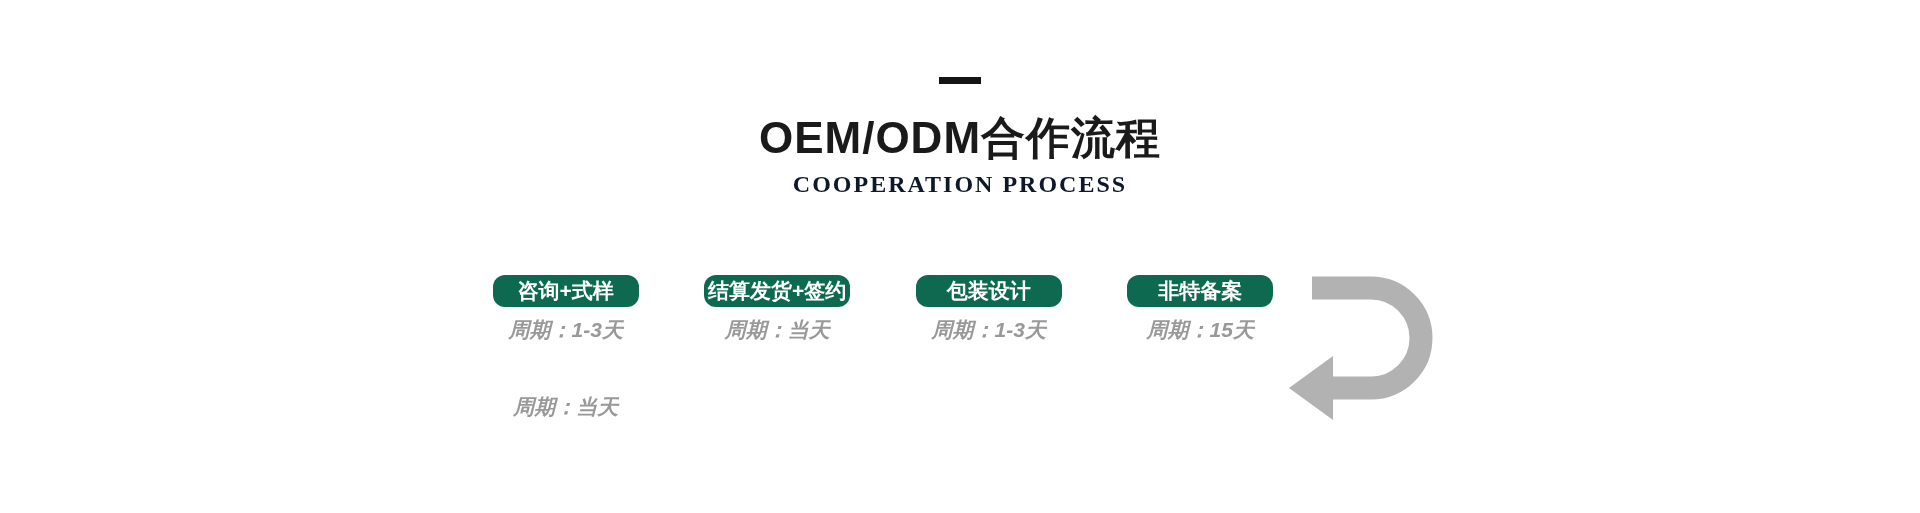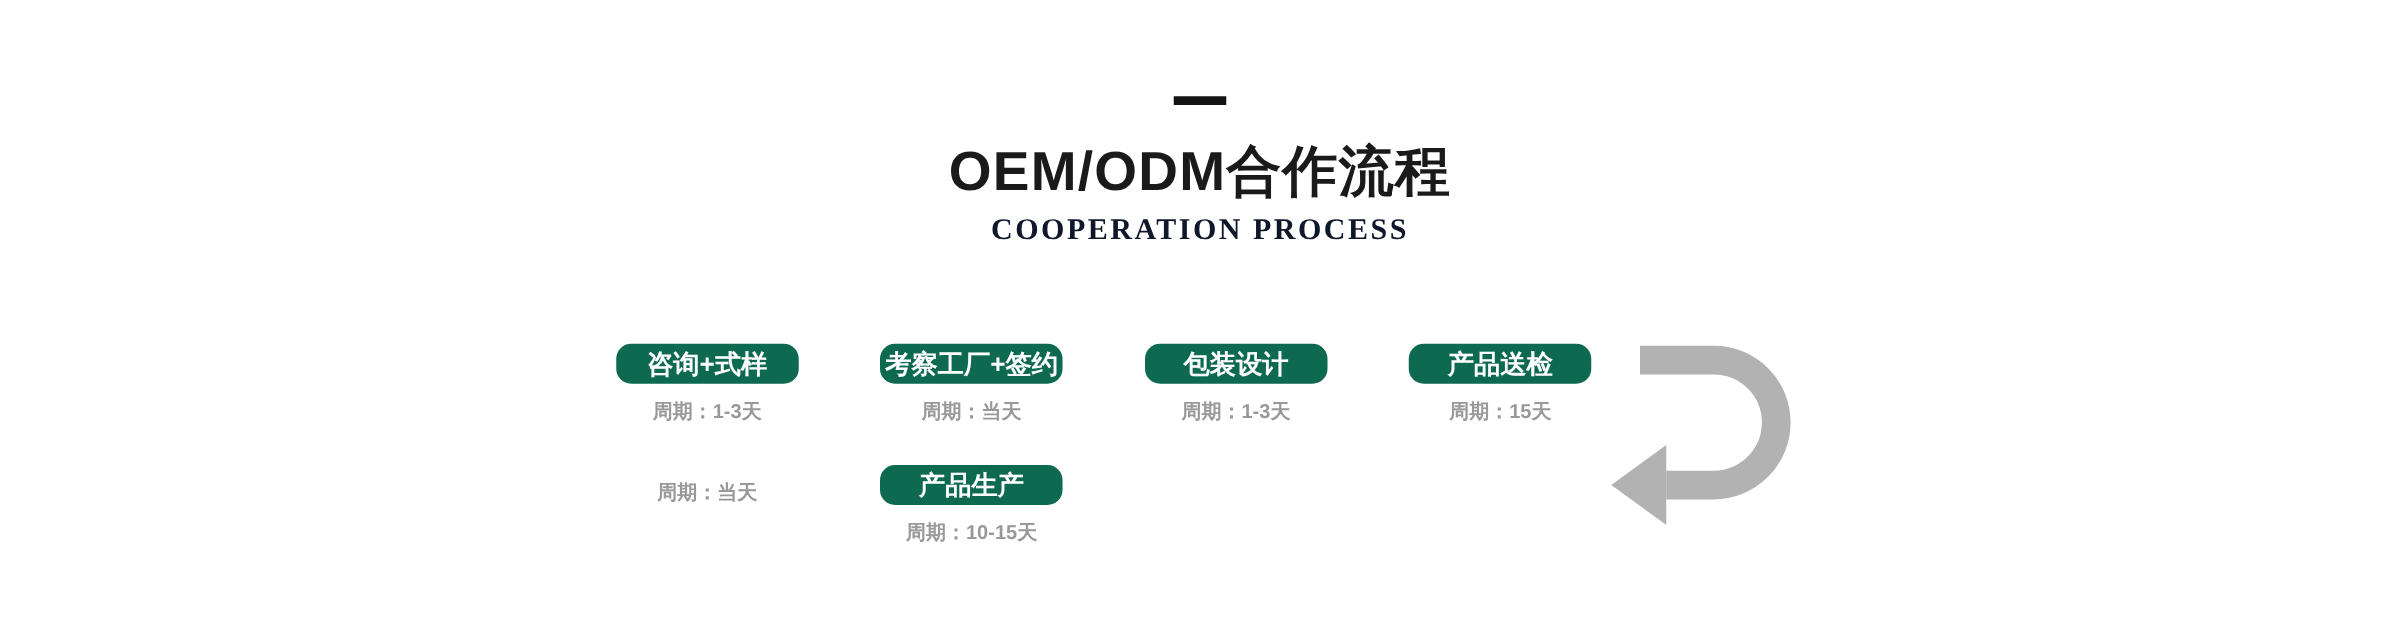--- a/index.html
+++ b/index.html
@@ -51,21 +51,21 @@
     letter-spacing: 2px;
     color: #0f172a;
   }
   .steps-grid {
     position: absolute;
     left: 460px;
     top: 275px;
     width: 846px;
     display: grid;
     grid-template-columns: repeat(4, 211.5px);
-    row-gap: 32px;
+    row-gap: 44px;
   }
   .step-cell {
     display: flex;
     flex-direction: column;
     align-items: center;
     height: 65px;
   }
   .step-pill {
     width: 146px;
     height: 32px;
@@ -76,24 +76,25 @@
     font-weight: 700;
     display: flex;
     align-items: center;
     justify-content: center;
     white-space: nowrap;
   }
   .step-period {
     margin-top: 13px;
     height: 20px;
     line-height: 20px;
-    font-size: 16px;
+    font-size: 21px;
     font-weight: 700;
     color: var(--period-gray);
     white-space: nowrap;
+    font-style: italic;
   }
   .flow-arrow {
     position: absolute;
     left: 1283px;
     top: 270px;
     width: 152px;
     height: 154px;
   }
   .flow-arrow svg { display: block; width: 100%; height: 100%; }
   .flow-arrow .arrow-stroke { stroke: var(--arrow-gray); }
@@ -110,43 +111,39 @@
   <h2 class="section-subtitle">COOPERATION PROCESS</h2>
 
   <div class="steps-grid">
 
     <div class="step-cell">
       <div class="step-pill">咨询+式样</div>
       <div class="step-period">周期：1-3天</div>
     </div>
 
     <div class="step-cell">
-      <div class="step-pill">考察工厂+签约</div>
+      <div class="step-pill">结算发货+签约</div>
       <div class="step-period">周期：当天</div>
     </div>
 
     <div class="step-cell">
       <div class="step-pill">包装设计</div>
       <div class="step-period">周期：1-3天</div>
     </div>
 
     <div class="step-cell">
-      <div class="step-pill">产品送检</div>
+      <div class="step-pill">非特备案</div>
       <div class="step-period">周期：15天</div>
     </div>
 
     <div class="step-cell">
       <div class="step-period">周期：当天</div>
     </div>
 
 
-    <div class="step-cell">
-      <div class="step-pill">产品生产</div>
-      <div class="step-period">周期：10-15天</div>
-    </div>
 
 
   </div>
 
   <div class="flow-arrow">
     <svg viewBox="0 0 152 154" xmlns="http://www.w3.org/2000/svg" aria-hidden="true">
       <path class="arrow-stroke" d="M 29 18 L 88 18 A 50 50 0 0 1 88 118 L 50 118" fill="none" stroke-width="23" stroke-linecap="butt"></path>
       <polygon class="arrow-fill" points="50,86 50,150 6,118"></polygon>
     </svg>
   </div>

